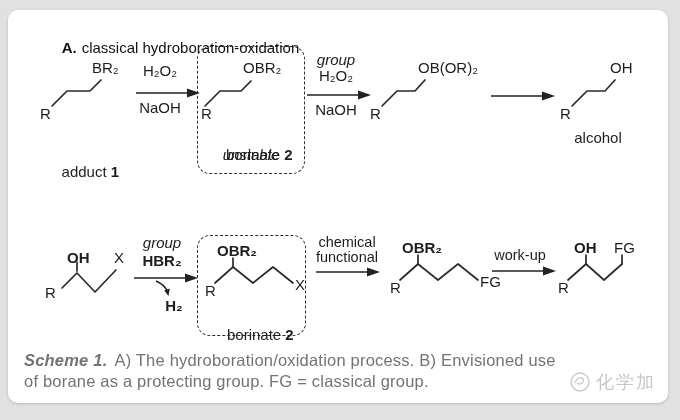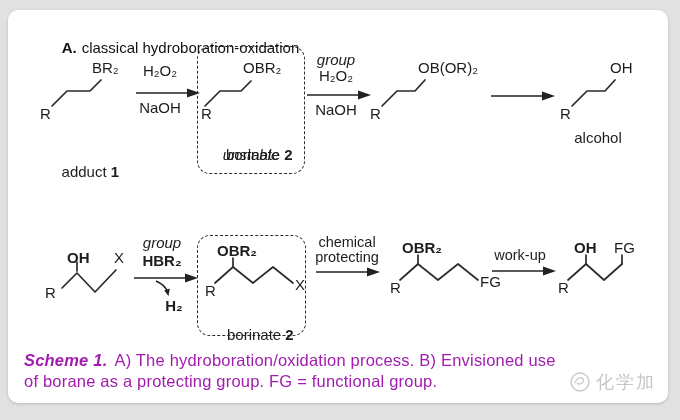--- a/index.html
+++ b/index.html
@@ -26,21 +26,21 @@
   .struct svg{position:absolute;overflow:visible;}
   .struct svg path{fill:none;stroke:#2a2a2a;stroke-width:1.7;stroke-linecap:round;stroke-linejoin:round;}
   .rxn-arrow{position:absolute;overflow:visible;}
   .rxn-arrow line{stroke:#222;stroke-width:1.7;}
   .rxn-arrow polygon{fill:#222;stroke:none;}
   .dashed-box{
     position:absolute;border:1.7px dashed #2a2a2a;border-radius:13px;background:transparent;
   }
   .caption{
     position:absolute;left:16px;top:340px;width:640px;
-    font-size:16.5px;line-height:21px;color:#a21caf;letter-spacing:0.2px;
+    font-size:16.5px;line-height:21px;color:#737373;letter-spacing:0.2px;
   }
   .cap-lead{font-weight:bold;font-style:italic;margin-right:7px;}
   .watermark-text{
     position:absolute;left:588px;top:360px;font-size:18px;color:#c6c6c6;letter-spacing:2px;
   }
   .watermark-icon{position:absolute;left:560px;top:360px;}
   .watermark-icon circle,.watermark-icon path{stroke:#c9c9c9;fill:none;stroke-width:1.4;}
 </style>
 </head>
 <body>
@@ -145,21 +145,21 @@
     <svg style="left:6px;top:14px" width="96" height="44">
       <path d="M6,28 L24,12 L44,28 L64,12 L84,28"></path>
         <path d="M24,12 L24,3"></path>
     </svg>
   </div>
   <div class="chem ctr" style="left:194px;top:300px;width:100px">
     <span>borinate</span> <span class="bold">2</span>
   </div>
 
   <span class="chem ctr" style="left:300px;top:225px;width:78px;font-size:14.5px">chemical</span>
-  <span class="chem ctr" style="left:300px;top:240px;width:78px;font-size:14.5px">protecting</span>
+  <span class="chem ctr" style="left:300px;top:240px;width:78px;font-size:14.5px">functional</span>
   <svg class="rxn-arrow" style="left:307px;top:256px" width="66" height="12">
       <line x1="1" y1="6" x2="53" y2="6"></line>
       <polygon points="52,1.5 65,6 52,10.5"></polygon>
     </svg>
 
   <div class="struct" style="left:380px;top:228px;width:110px;height:64px">
     <span class="chem bold" style="left:14px;top:2px">OBR₂</span>
     <span class="chem" style="left:2px;top:42px">R</span>
     <span class="chem" style="left:92px;top:36px">FG</span>
     <svg style="left:6px;top:14px" width="96" height="44">
@@ -180,21 +180,21 @@
     <span class="chem" style="left:2px;top:42px">R</span>
     <svg style="left:6px;top:14px" width="80" height="44">
       <path d="M6,28 L24,12 L42,28 L60,12"></path>
         <path d="M24,12 L24,3"></path>
         <path d="M60,12 L60,3"></path>
     </svg>
   </div>
 
   <div class="caption">
     <span class="cap-lead">Scheme 1.</span><span>A) The hydroboration/oxidation process. B) Envisioned use</span><br>
-    <span>of borane as a protecting group. FG = functional group.</span>
+    <span>of borane as a protecting group. FG = classical group.</span>
   </div>
 
   <svg class="watermark-icon" width="24" height="24">
     <circle cx="12" cy="12" r="9"></circle>
     <path d="M7,13 Q9,7 14,8 Q17,10 14,13 Q11,15 9,13"></path>
   </svg>
   <span class="watermark-text">化学加</span>
 
 </div>
 

